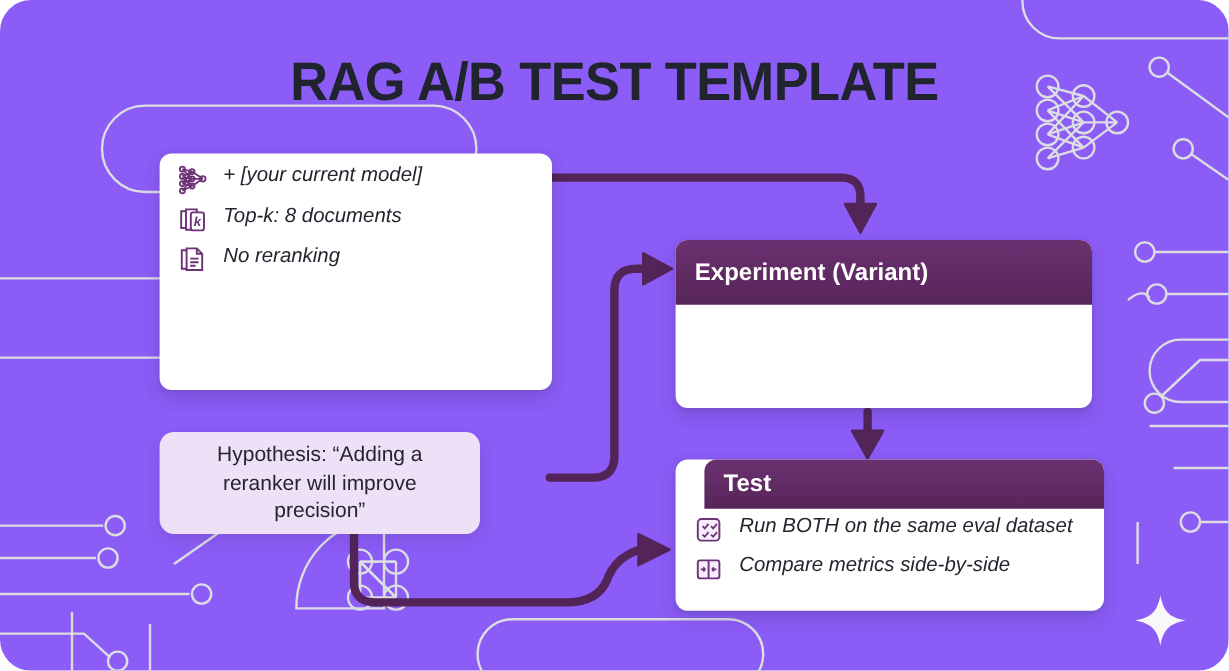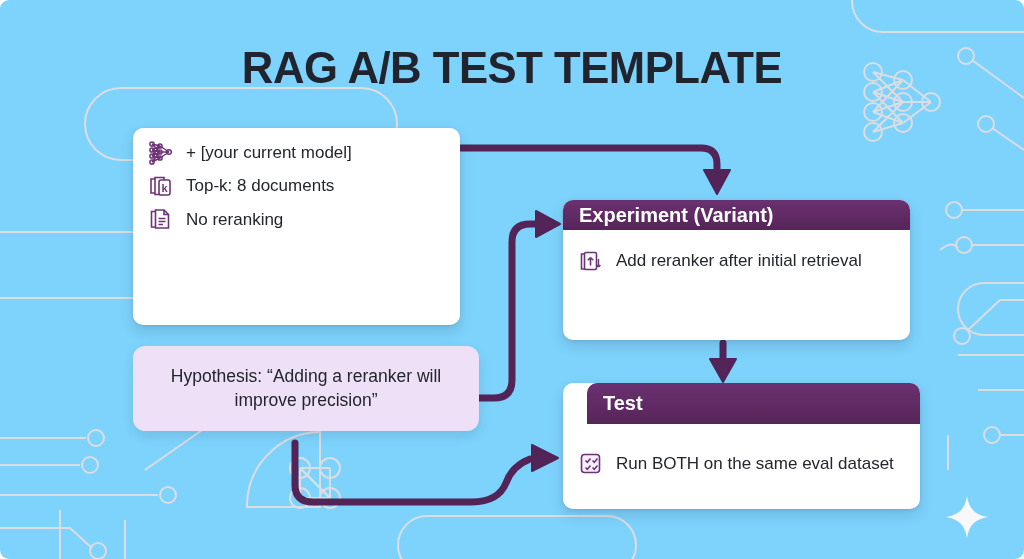--- a/index.html
+++ b/index.html
@@ -2,57 +2,57 @@
 <html><head>
 <meta charset="utf-8">
 <style>
   html,body{margin:0;padding:0;background:#ffffff;}
   #canvas{
     position:relative;width:1024px;height:559px;overflow:hidden;
     font-family:"Liberation Sans","DejaVu Sans",sans-serif;
     background:#ffffff;
   }
   #panel{
-    position:absolute;inset:0;background:#7dd3fc;border-radius:9px;overflow:hidden;
+    position:absolute;inset:0;background:#8b5cf6;border-radius:26px;overflow:hidden;
   }
   
   .deco{position:absolute;left:0;top:0;width:1024px;height:559px;pointer-events:none;}
   
   #title{
     position:absolute;left:0;top:42px;width:1024px;text-align:center;
     font-size:45px;font-weight:700;letter-spacing:-0.5px;color:#20242e;
     transform:scaleX(0.97);
   }
   
   .flowbox{
     position:absolute;background:#ffffff;border-radius:10px;
     box-shadow:0 6px 14px rgba(45,40,70,.16),0 1px 3px rgba(45,40,70,.10);
   }
   .flowbox .hdr{
     background:linear-gradient(#6a3170,#572559);
     border-radius:10px 10px 0 0;color:#ffffff;font-weight:700;font-size:20px;
     display:flex;align-items:center;padding:0 16px;
   }
   .rows{padding:8px 14px 6px 14px;}
-  .row{display:flex;align-items:center;gap:12px;}
+  .row{display:flex;align-items:flex-start;gap:12px;font-style:italic;}
   .row .txt{font-size:17px;color:#23262e;white-space:nowrap;}
   .icon svg{display:block;}
   #box-baseline{left:133px;top:128px;width:327px;height:197px;}
   #box-baseline .hdr{height:42px;}
   #box-baseline .row{height:33.5px;}
   #box-variant{left:563px;top:200px;width:347px;height:140px;}
-  #box-variant .hdr{height:30px;}
+  #box-variant .hdr{height:54px;}
   #box-variant .rows{padding-top:10px;}
   #box-variant .row{height:42px;}
   #box-test{left:563px;top:383px;width:357px;height:126px;}
   #box-test .hdr{height:41px;margin-left:24px;}
-  #box-test .rows{padding-top:23px;}
+  #box-test .rows{padding-top:4px;}
   #box-test .row{height:33px;}
   #box-hypothesis{
-    position:absolute;left:133px;top:346px;width:346px;height:85px;
+    position:absolute;left:133px;top:360px;width:267px;height:85px;
     background:#eee0f6;border-radius:12px;
     box-shadow:0 5px 12px rgba(45,40,70,.13);
     display:flex;align-items:center;justify-content:center;text-align:center;
   }
   #box-hypothesis .txt{font-size:17.5px;color:#23262e;line-height:1.35;padding:0 26px;}
   
   #arrows{position:absolute;left:0;top:0;width:1024px;height:559px;pointer-events:none;}
   
   #sparkle{position:absolute;left:945px;top:495px;pointer-events:none;}
 </style>
@@ -177,47 +177,47 @@
             </svg>
           </span>
           <span class="txt">No reranking</span>
         </div>
       </div>
     </div>
 
     <div class="flowbox" id="box-variant">
       <div class="hdr">Experiment (Variant)</div>
       <div class="rows">
-        <div class="row">
-          <span class="icon">
-            <svg width="27" height="27" viewBox="0 0 27 27" fill="none" stroke="#6d3376" stroke-width="1.6">
-              <path d="M4.5 6 H9 V21 H4.5 Z"></path>
-              <rect x="7.5" y="4.5" width="12" height="17" rx="1.5" fill="#ffffff"></rect>
-              <path d="M13.5 17.5 V9.5 M13.5 9.5 L10.8 12.2 M13.5 9.5 L16.2 12.2"></path>
-              <path d="M21.5 11 V19 M21.5 19 L19.6 17.1 M21.5 19 L23.4 17.1" stroke-width="1.4"></path>
-            </svg>
-          </span>
-          <span class="txt">Add reranker after initial retrieval</span>
-        </div>
       </div>
     </div>
 
     <div class="flowbox" id="box-test">
       <div class="hdr">Test</div>
       <div class="rows">
         <div class="row">
           <span class="icon">
             <svg width="27" height="27" viewBox="0 0 27 27" fill="none" stroke="#6d3376" stroke-width="1.6">
               <rect x="4.5" y="4.5" width="18" height="18" rx="3" fill="#f6eefa"></rect>
               <path d="M8.5 10.5 L10.3 12.3 L13.5 8.5 M15.5 10.5 L17.3 12.3 L20.5 8.5" stroke-width="1.5"></path>
               <path d="M8.5 17.5 L10.3 19.3 L13.5 15.5 M15.5 17.5 L17.3 19.3 L20.5 15.5" stroke-width="1.5"></path>
             </svg>
           </span>
           <span class="txt">Run BOTH on the same eval dataset</span>
         </div>
+        <div class="row">
+          <span class="icon">
+            <svg width="27" height="27" viewBox="0 0 27 27" fill="none" stroke="#6d3376" stroke-width="1.6">
+              <rect x="4.5" y="6" width="18" height="15" rx="2" fill="#f6eefa"></rect>
+              <path d="M13.5 6 V21"></path>
+              <path d="M7 13.5 H10.8 M10.8 13.5 L9 11.8 M10.8 13.5 L9 15.2" stroke-width="1.4"></path>
+              <path d="M20 13.5 H16.2 M16.2 13.5 L18 11.8 M16.2 13.5 L18 15.2" stroke-width="1.4"></path>
+            </svg>
+          </span>
+          <span class="txt">Compare metrics side-by-side</span>
+        </div>
       </div>
     </div>
 
     <div id="box-hypothesis">
       <div class="txt">Hypothesis: “Adding a reranker will improve precision”</div>
     </div>
 
     <svg id="sparkle" width="44" height="44" viewBox="-22 -22 44 44">
       <path d="M0,-21 C2.5,-7.5 7.5,-2.5 21,0 C7.5,2.5 2.5,7.5 0,21 C-2.5,7.5 -7.5,2.5 -21,0 C-7.5,-2.5 -2.5,-7.5 0,-21 Z" fill="#f8f8fb"></path>
     </svg>

